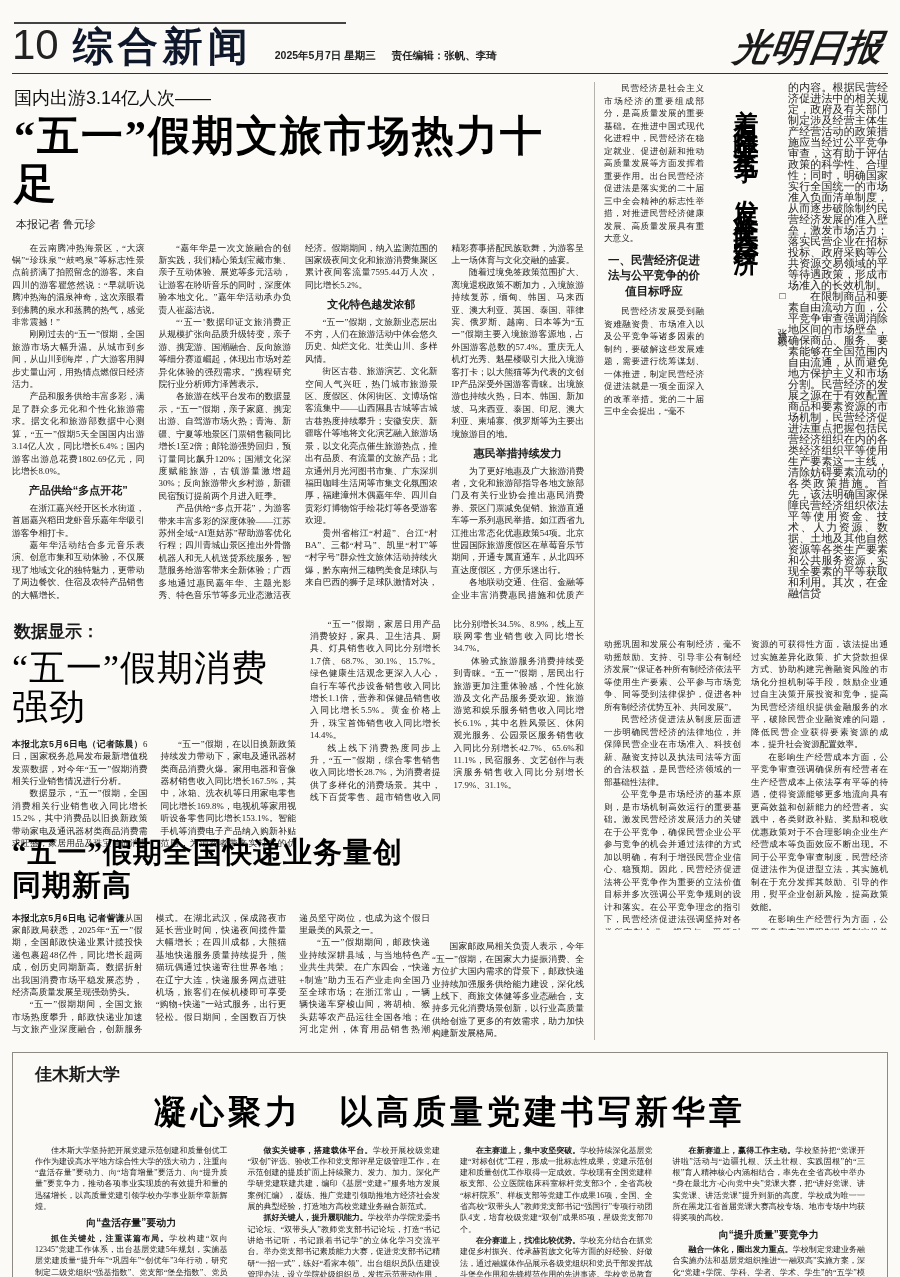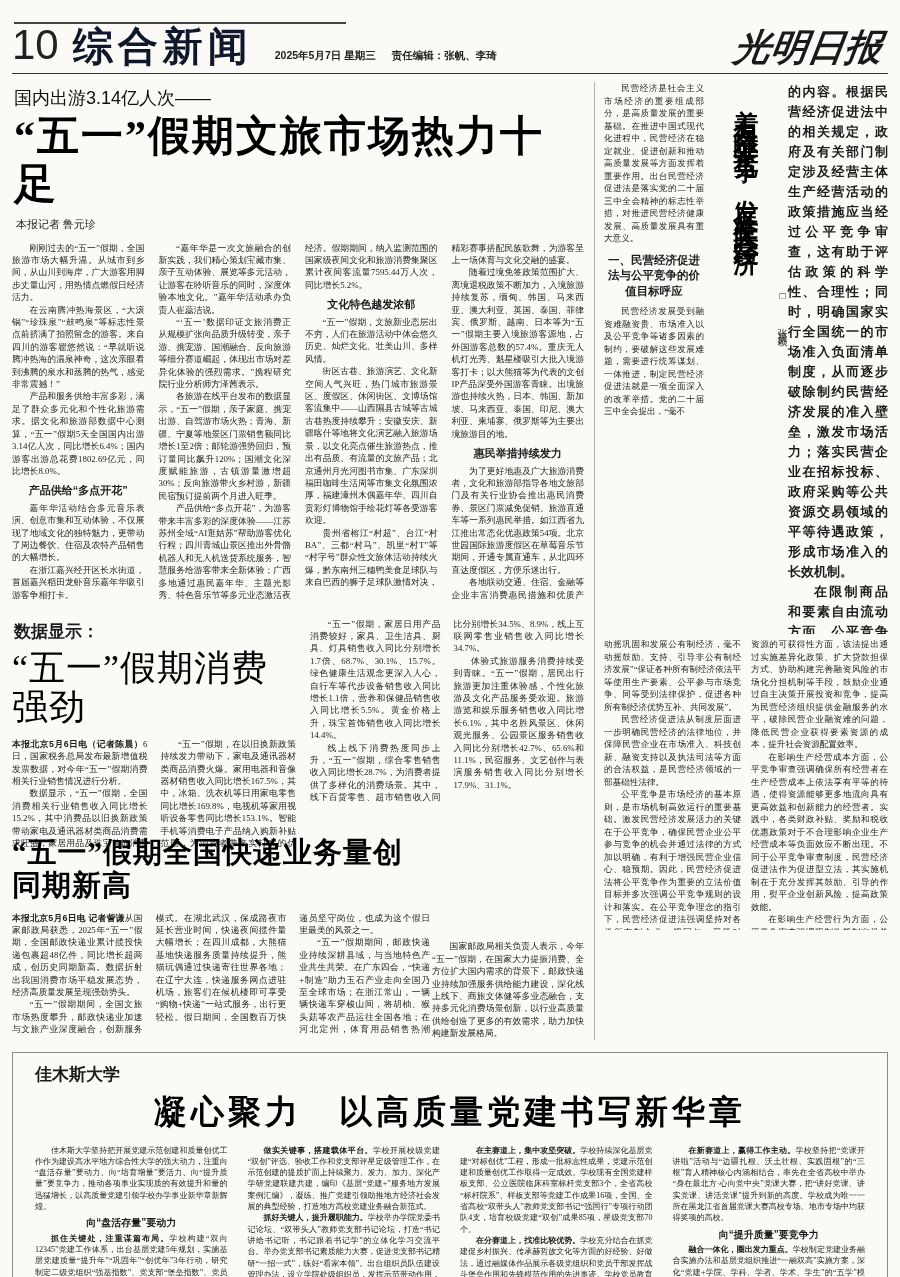--- a/index.html
+++ b/index.html
@@ -46,21 +46,21 @@
   .a3-body{column-count:3;column-gap:13px;height:128px;overflow:hidden;font-size:8.8px;line-height:12.4px;}
   .a3-right{flex:1;overflow:hidden;font-size:8.8px;line-height:12.4px;padding-top:2px;}
   
   .eco-top{display:flex;height:552px;overflow:hidden;}
   .eco-col-nl{width:100px;flex:none;font-size:8.6px;line-height:12.5px;}
   .eco-mid{width:84px;flex:none;position:relative;}
   .eco-vtitle{writing-mode:vertical-rl;text-orientation:upright;font-size:25px;font-weight:900;line-height:1;
        letter-spacing:7px;position:absolute;top:8px;left:50%;transform:translateX(-50%);color:#000;}
   .eco-author{writing-mode:vertical-rl;text-orientation:upright;position:absolute;top:208px;right:-1px;
        font-size:10px;letter-spacing:4px;color:#222;}
-  .eco-col-nr{flex:1;font-size:13px;line-height:20px;font-weight:bold;}
+  .eco-col-nr{flex:1;font-size:11px;line-height:11px;}
   .eco-bottom{display:flex;gap:10px;height:292px;overflow:hidden;margin-top:4px;}
   .eco-col-w{flex:1;font-size:8.6px;line-height:12.5px;}
   .eco .subhead{font-size:11.5px;font-weight:700;line-height:1.35;margin:8px 0 6px;}
   
   .ad{margin:12px 0 0;border:1px solid #8d8a84;background:#fbfaf7;padding:8px 22px 10px;height:252px;position:relative;}
   .ad-kicker{font-family:"Liberation Sans","DejaVu Sans",sans-serif;font-weight:900;font-size:17px;margin:2px 0 4px;}
   .ad-headline{text-align:center;font-size:33px;font-weight:900;letter-spacing:4px;color:#000;margin:2px 0 10px;}
   .ad-body{column-count:4;column-gap:20px;height:168px;overflow:hidden;font-size:8px;line-height:11.3px;}
   .ad-body .subhead{font-size:10px;margin:5px 0 4px;}
 </style>
@@ -83,26 +83,26 @@
 
   <div class="main">
 
     <div class="left-region">
 
       <div>
         <div class="a1-kicker">国内出游3.14亿人次——</div>
         <div class="a1-headline">“五一”假期文旅市场热力十足</div>
         <div class="a1-byline">本报记者 鲁元珍</div>
         <div class="a1-body">
+            <p class="para">在云南腾冲热海景区，“大滚锅”“珍珠泉”“鼓鸣泉”等标志性景点前挤满了拍照留念的游客。来自四川的游客瞿悠然说：“早就听说腾冲热海的温泉神奇，这次亲眼看到沸腾的泉水和蒸腾的热气，感觉非常震撼！”</p>
             <p class="para">刚刚过去的“五一”假期，全国旅游市场大幅升温。从城市到乡间，从山川到海岸，广大游客用脚步丈量山河，用热情点燃假日经济活力。</p>
-            <p class="para">在云南腾冲热海景区，“大滚锅”“珍珠泉”“鼓鸣泉”等标志性景点前挤满了拍照留念的游客。来自四川的游客瞿悠然说：“早就听说腾冲热海的温泉神奇，这次亲眼看到沸腾的泉水和蒸腾的热气，感觉非常震撼！”</p>
             <p class="para">产品和服务供给丰富多彩，满足了群众多元化和个性化旅游需求。据文化和旅游部数据中心测算，“五一”假期5天全国国内出游3.14亿人次，同比增长6.4%；国内游客出游总花费1802.69亿元，同比增长8.0%。</p>
             <h4 class="subhead">产品供给“多点开花”</h4>
+            <p class="para">在浙江嘉兴经开区长水街道，首届嘉兴稻田龙虾音乐嘉年华吸引游客争相打卡。</p>
             <p class="para">嘉年华活动结合多元音乐表演、创意市集和互动体验，不仅展现了地域文化的独特魅力，更带动了周边餐饮、住宿及农特产品销售的大幅增长。</p>
-            <p class="para">在浙江嘉兴经开区长水街道，首届嘉兴稻田龙虾音乐嘉年华吸引游客争相打卡。</p>
             <p class="para">“嘉年华是一次文旅融合的创新实践，我们精心策划宝藏市集、亲子互动体验、展览等多元活动，让游客在聆听音乐的同时，深度体验本地文化。”嘉年华活动承办负责人崔蕊洁说。</p>
             <p class="para">“‘五一’数据印证文旅消费正从规模扩张向品质升级转变，亲子游、携宠游、国潮融合、反向旅游等细分赛道崛起，体现出市场对差异化体验的强烈需求。”携程研究院行业分析师方泽茜表示。</p>
             <p class="para">各旅游在线平台发布的数据显示，“五一”假期，亲子家庭、携宠出游、自驾游市场火热；青海、新疆、宁夏等地景区门票销售额同比增长1至2倍；邮轮游强势回归，预订量同比飙升120%；国潮文化深度赋能旅游，古镇游量激增超30%；反向旅游带火乡村游，新疆民宿预订提前两个月进入旺季。</p>
             <p class="para">产品供给“多点开花”，为游客带来丰富多彩的深度体验——江苏苏州全域“AI逛姑苏”帮助游客优化行程；四川青城山景区推出外骨骼机器人和无人机送货系统服务，智慧服务给游客带来全新体验；广西多地通过惠民嘉年华、主题光影秀、特色音乐节等多元业态激活夜经济。假期期间，纳入监测范围的国家级夜间文化和旅游消费集聚区累计夜间客流量7595.44万人次，同比增长5.2%。</p>
             <h4 class="subhead">文化特色越发浓郁</h4>
             <p class="para">“五一”假期，文旅新业态层出不穷，人们在旅游活动中体会悠久历史、灿烂文化、壮美山川、多样风情。</p>
             <p class="para">街区古巷、旅游演艺、文化新空间人气兴旺，热门城市旅游景区、度假区、休闲街区、文博场馆客流集中——山西隰县古城等古城古巷热度持续攀升；安徽安庆、新疆喀什等地将文化演艺融入旅游场景，以文化亮点催生旅游热点，推出有品质、有流量的文旅产品；北京通州月光河图书市集、广东深圳福田咖啡生活周等市集文化氛围浓厚，福建漳州木偶嘉年华、四川自贡彩灯博物馆手绘花灯等各受游客欢迎。</p>
             <p class="para">贵州省榕江“村超”、台江“村BA”、三都“村马”、凯里“村T”等“村字号”群众性文旅体活动持续火爆，黔东南州三穗鸭美食足球队与来自巴西的狮子足球队激情对决，精彩赛事搭配民族歌舞，为游客呈上一场体育与文化交融的盛宴。</p>
             <p class="para">随着过境免签政策范围扩大、离境退税政策不断加力，入境旅游持续复苏，缅甸、韩国、马来西亚、澳大利亚、英国、泰国、菲律宾、俄罗斯、越南、日本等为“五一”假期主要入境旅游客源地，占外国游客总数的57.4%。重庆无人机灯光秀、魁星楼吸引大批入境游客打卡；以大熊猫等为代表的文创IP产品深受外国游客青睐。出境旅游也持续火热，日本、韩国、新加坡、马来西亚、泰国、印尼、澳大利亚、柬埔寨、俄罗斯等为主要出境旅游目的地。</p>
             <h4 class="subhead">惠民举措持续发力</h4>

